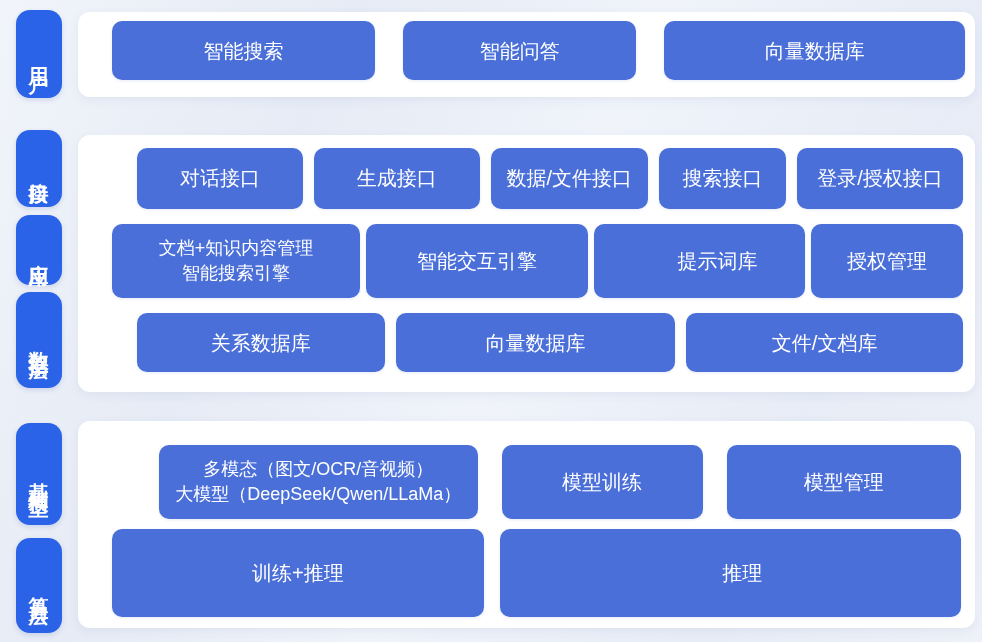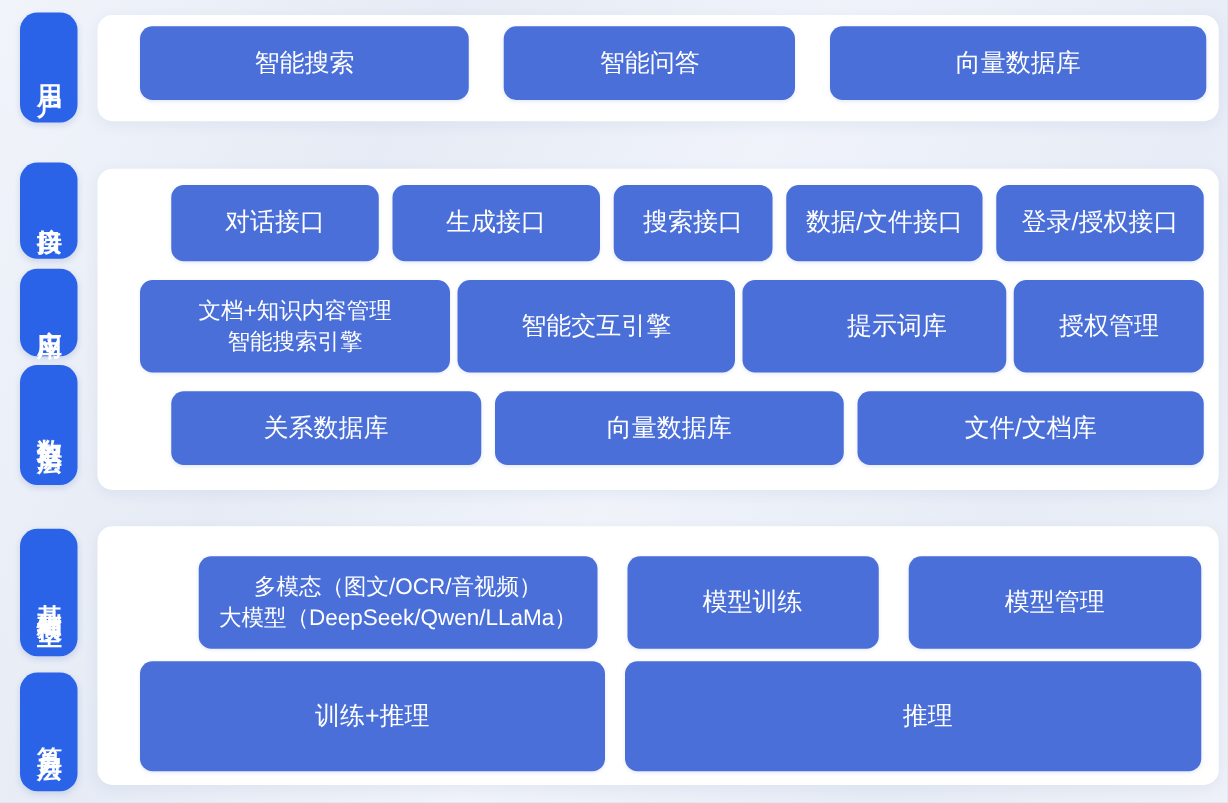--- a/index.html
+++ b/index.html
@@ -106,22 +106,22 @@
       <div class="btn" style="flex:273 1 0;">智能搜索</div>
       <div class="btn" style="flex:242 1 0;">智能问答</div>
       <div class="btn" style="flex:312 1 0;">向量数据库</div>
     </div>
   </section>
 
   <section class="panel panel-2">
     <div class="row g11" style="flex:60;">
       <div class="btn" style="flex:172 1 0;">对话接口</div>
       <div class="btn" style="flex:172 1 0;">生成接口</div>
+      <div class="btn" style="flex:163 1 0;">数据/文件接口</div>
       <div class="btn" style="flex:132 1 0;">搜索接口</div>
-      <div class="btn" style="flex:163 1 0;">数据/文件接口</div>
       <div class="btn" style="flex:172 1 0;">登录/授权接口</div>
     </div>
     <div class="row g10" style="flex:74;">
       <div class="btn small" style="flex:255 1 0;">
         <span>文档+知识内容管理</span>
         <span>智能搜索引擎</span>
       </div>
       <div class="btn" style="flex:228 1 0;">智能交互引擎</div>
       <div class="btn" style="flex:180 1 0;padding-left:36px;">提示词库</div>
       <div class="btn" style="flex:156 1 0;">授权管理</div>

